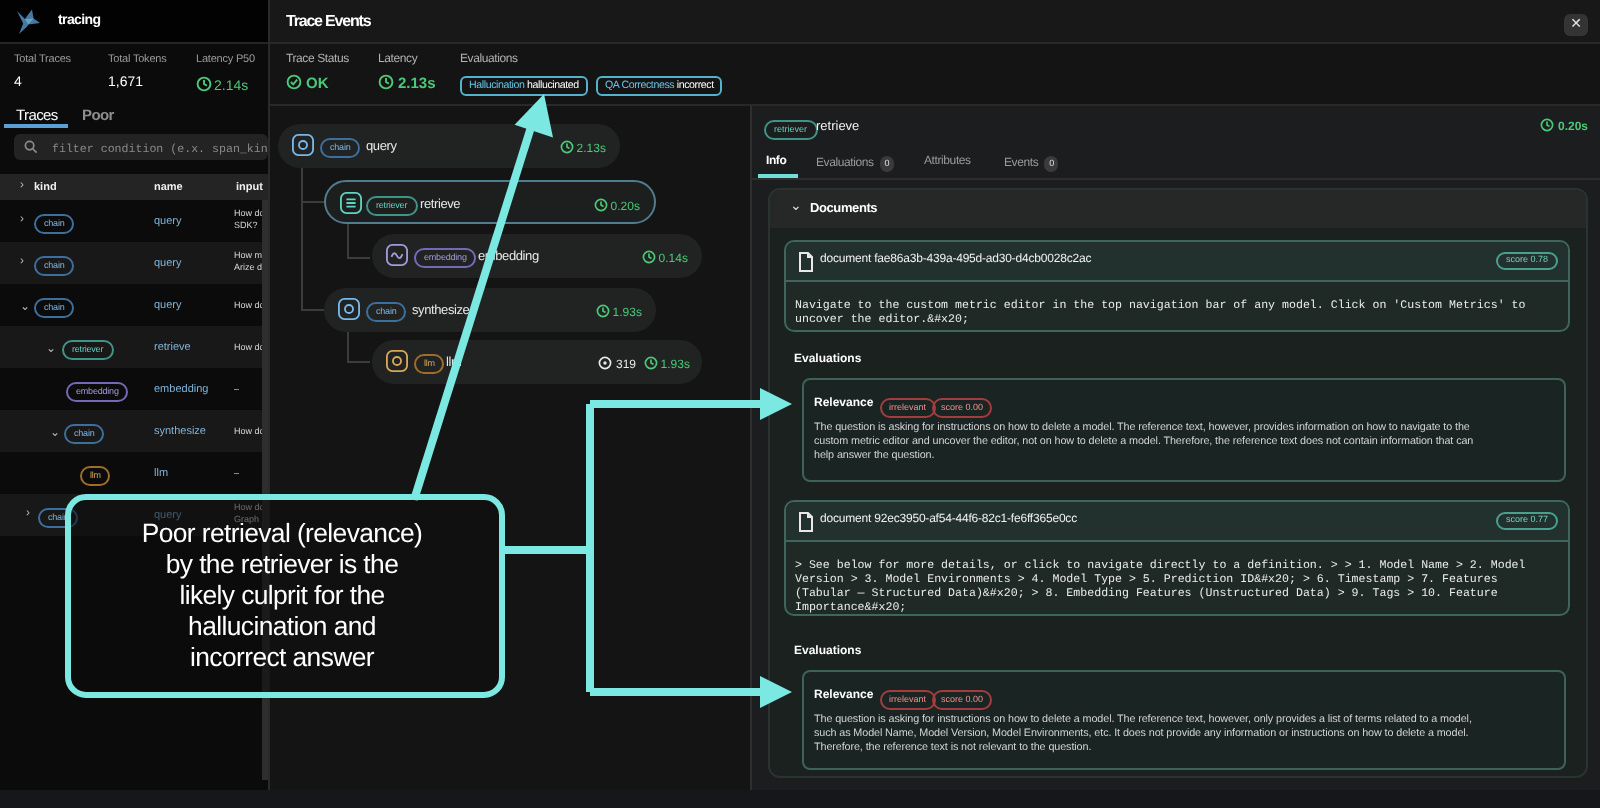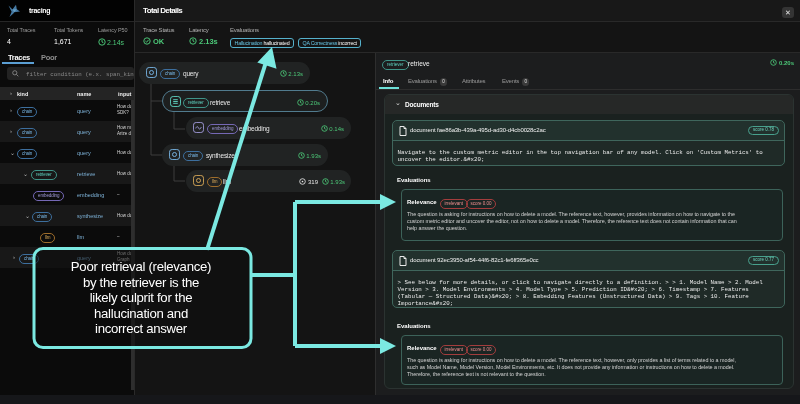--- a/index.html
+++ b/index.html
@@ -77,21 +77,21 @@
   <div class="stat-l" style="left:7px; top:27px;">Total Traces</div>
   <div class="stat-l" style="left:54px; top:27px;">Total Tokens</div>
   <div class="stat-l" style="left:98px; top:27px;">Latency P50</div>
   <div class="stat-v" style="left:7px; top:38px;">4</div>
   <div class="stat-v" style="left:54px; top:38px;">1,671</div>
   <div class="stat-v" style="left:98px; top:38px; color:#4cc878;"><svg class="clock" width="8" height="8" viewBox="0 0 10 10" style="margin-right:1px;">
         <circle cx="5" cy="5" r="4" fill="none" stroke="#4cc878" stroke-width="1.2"></circle>
         <path d="M5 2.5 L5 5 L6.8 6" stroke="#4cc878" stroke-width="1.2" fill="none"></path>
       </svg>2.14s</div>
 
-  <div class="abs" style="left:8px; top:53px; font-size:7.5px; font-weight:bold; color:#fff; letter-spacing:-0.3px;">Traces</div>
+  <div class="abs" style="left:8px; top:53px; font-size:7.5px; font-weight:normal; color:#fff; letter-spacing:-0.3px;">Traces</div>
   <div class="abs" style="left:41px; top:53px; font-size:7.5px; font-weight:bold; color:#8f8f8f; letter-spacing:-0.3px;">Poor</div>
   <div class="abs" style="left:2px; top:62px; width:32px; height:2px; background:#5b9fd4;"></div>
 
   <div id="sb-search">
     <svg class="abs" style="left:5px; top:3px;" width="7" height="7" viewBox="0 0 8 8">
         <circle cx="3.2" cy="3.2" r="2.4" fill="none" stroke="#8a8a8a" stroke-width="1"></circle>
         <path d="M5 5 L7.2 7.2" stroke="#8a8a8a" stroke-width="1"></path>
       </svg>
     <div class="abs mono" style="left:19px; top:3.5px; font-size:5.8px; color:#8a8a8a; white-space:nowrap;">filter condition (e.x. span_kin</div>
   </div>
@@ -146,21 +146,21 @@
     <span class="carr" style="left:13px; top:7px;">›</span>
     <span class="chip chain" style="left:19px; top:7px;">chain</span>
     <span class="rname" style="top:8px;">query</span>
     <span class="rinput" style="top:4px;">How do<br>Graph</span>
   </div>
 <div class="abs" style="left:131px; top:100px; width:2.5px; height:290px; background:#2e2e2e;"></div>
 </div>
 
 <div id="main">
   <div id="td-title">
-    <div class="abs" style="left:8px; top:6px; font-size:8px; font-weight:bold; color:#fff; letter-spacing:-0.6px;">Total Details</div>
+    <div class="abs" style="left:8px; top:6px; font-size:8px; font-weight:bold; color:#fff; letter-spacing:-0.6px;">Trace Events</div>
     <div class="abs" style="left:647px; top:7px; width:12px; height:11px; background:#343434; border-radius:3px; color:#e8e8e8; font-size:7px; text-align:center; line-height:11px;">✕</div>
   </div>
   <div id="td-status">
     <div class="slabel" style="left:8px;">Trace Status</div>
     <div class="sval" style="left:8px;"><svg class="clock" width="8" height="8" viewBox="0 0 10 10" style="margin-right:2px;">
           <circle cx="5" cy="5" r="4" fill="none" stroke="#4cc878" stroke-width="1.2"></circle>
           <path d="M3 5 L4.5 6.5 L7 3.5" stroke="#4cc878" stroke-width="1.2" fill="none"></path>
         </svg>OK</div>
     <div class="slabel" style="left:54px;">Latency</div>
     <div class="sval" style="left:54px;"><svg class="clock" width="8" height="8" viewBox="0 0 10 10" style="margin-right:2px;">

